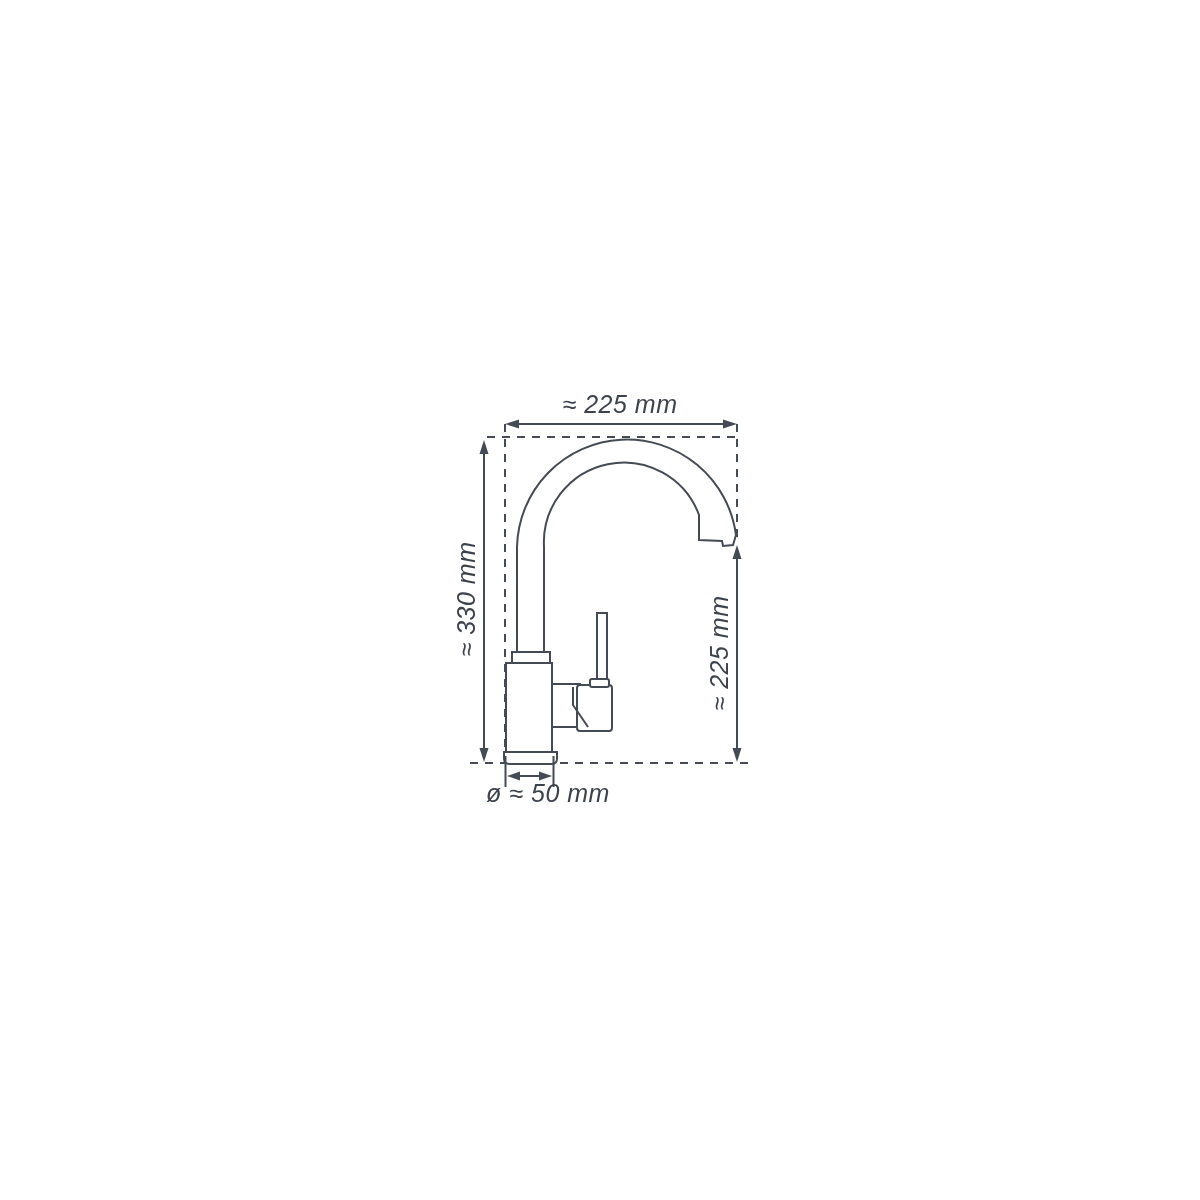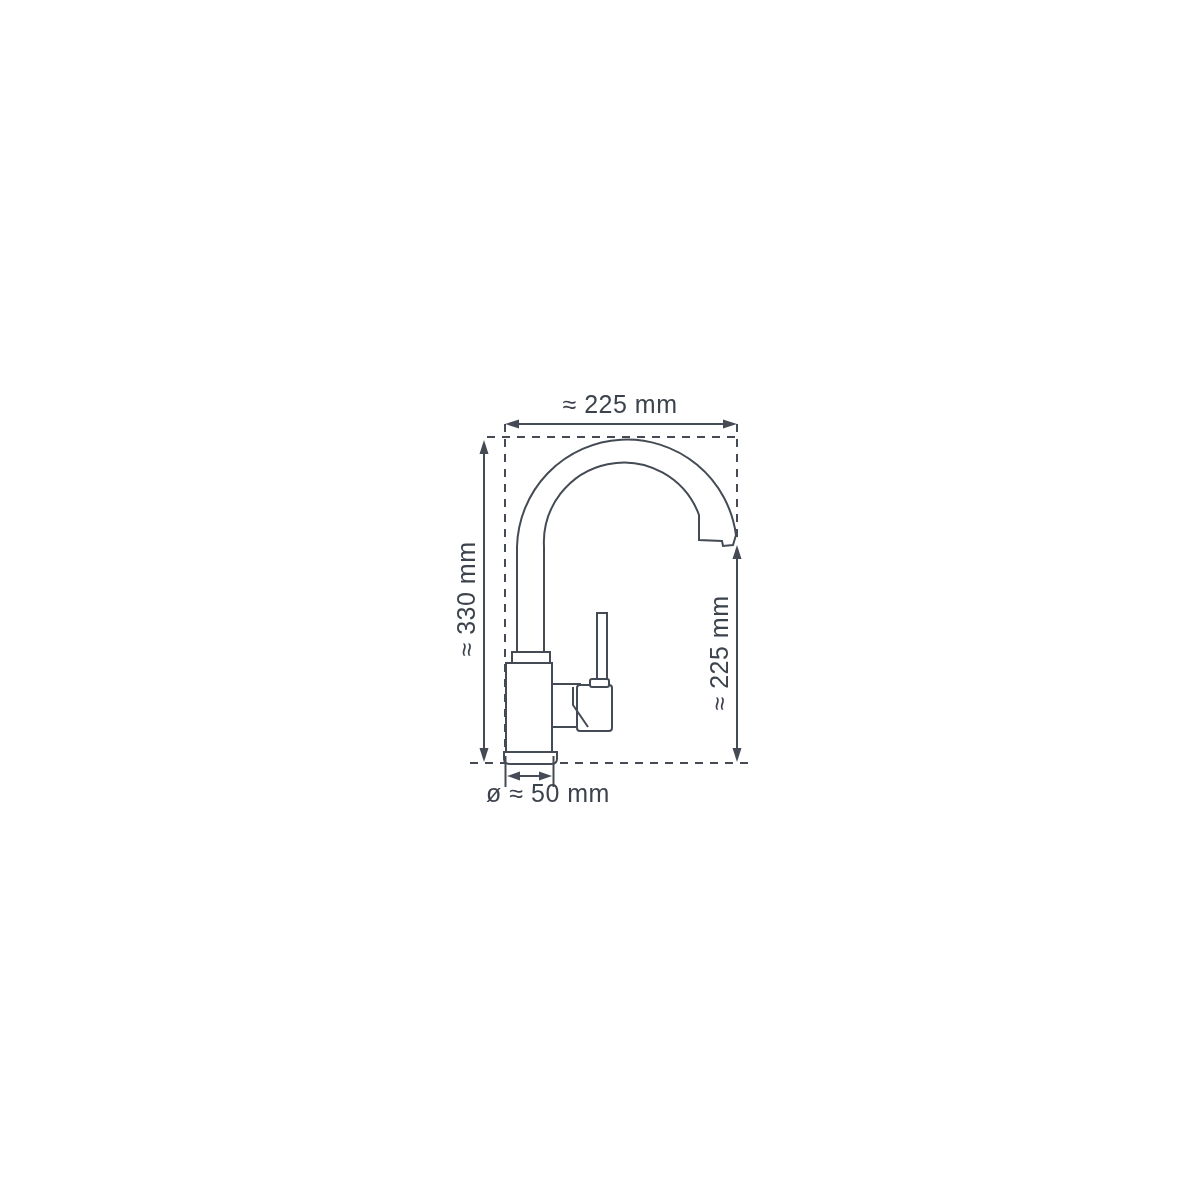--- a/index.html
+++ b/index.html
@@ -9,20 +9,21 @@
     width: 1200px;
     height: 1200px;
     font-family: "Liberation Sans", sans-serif;
   }
   .canvas {
     position: relative;
     width: 1200px;
     height: 1200px;
     background: #ffffff;
     overflow: hidden;
+    font-style: italic;
   }
   svg { display: block; }
   .stroked {
     fill: none;
     stroke: #454b54;
     stroke-width: 2;
     stroke-linecap: butt;
     stroke-linejoin: miter;
   }
   .filled-white {

